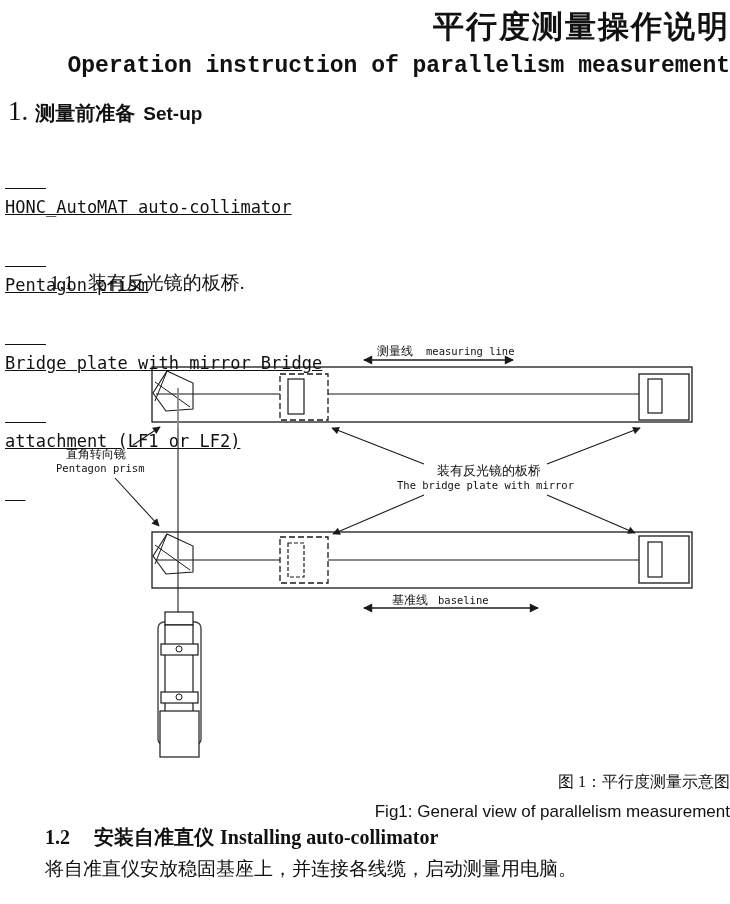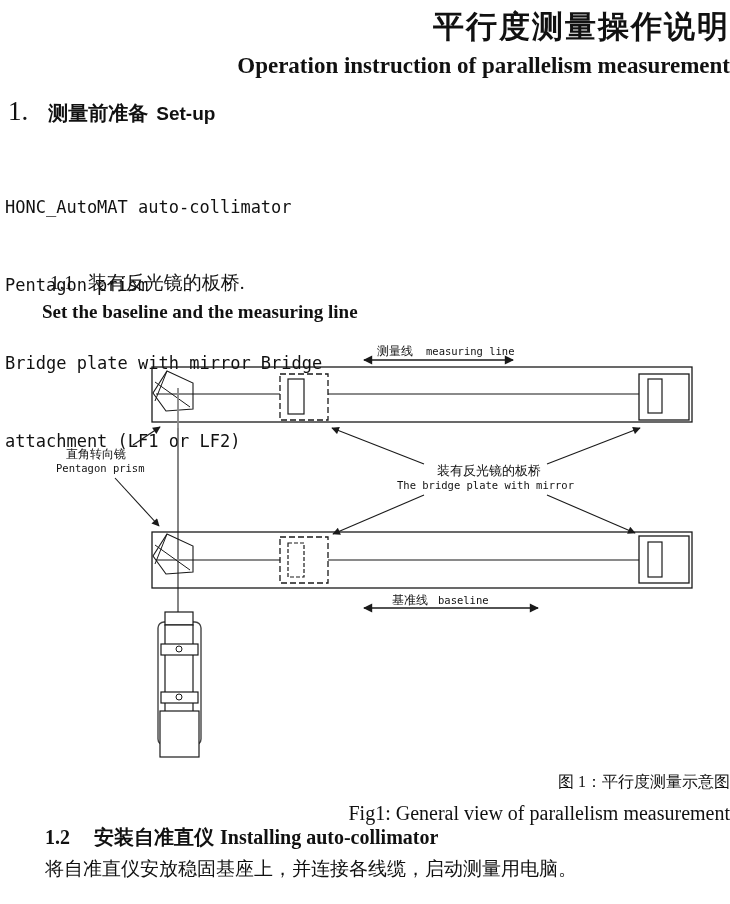--- a/index.html
+++ b/index.html
@@ -14,42 +14,42 @@
   }
   .abs { position: absolute; }
   .centered { left: 0; width: 730px; text-align: right; }
 
   .title-cn {
     top: 6px; font-size: 31px; font-weight: 700; letter-spacing: 2px;
     font-family: "Liberation Serif", serif;
   }
   .title-en {
     top: 53px; font-size: 23px; font-weight: 700;
-    font-family: Liberation Serif, serif;
+    font-family: Liberation Mono, monospace;
   }
   .h1-line { top: 96px; left: 8px; white-space: nowrap; }
   .h1-num { font-size: 27px; font-family: "Liberation Serif", serif; }
-  .h1-cn  { font-size: 20px; font-weight: 700; margin-left: 20px; }
+  .h1-cn  { font-size: 20px; font-weight: 700; margin-left: 7px; }
   .h1-en  { font-size: 19px; font-weight: 700; margin-left: 8px; font-family: Liberation Sans, sans-serif; }
 
   .equipment {
     top: 142px; left: 5px;
     font-family: "DejaVu Sans Mono", "Liberation Mono", monospace;
-    font-size: 17px; line-height: 26px; white-space: pre;
+    font-size: 17px; line-height: 26px; white-space: pre; text-decoration: underline;
   }
 
   .h11-line { top: 270px; left: 50px; font-size: 19px; white-space: nowrap; }
   .h11-num { margin-right: 14px; text-align: right; }
   .h11-en  { top: 301px; left: 42px; font-size: 19px; font-weight: 700;
              font-family: "Liberation Serif", serif; }
 
   .figure-svg { top: 338px; left: 0; }
 
   .caption-cn { top: 772px; font-size: 16px; }
-  .caption-en { top: 802px; font-size: 20px; font-family: Liberation Serif, serif; }
+  .caption-en { top: 802px; font-size: 17px; font-family: Liberation Sans, sans-serif; }
 
   .h12-line { top: 824px; left: 45px; white-space: nowrap; font-weight: 700; }
   .h12-num { font-size: 20px; font-family: "Liberation Serif", serif; margin-right: 24px; }
   .h12-cn  { font-size: 20px; margin-right: 6px; }
   .h12-en  { font-size: 20px; font-family: "Liberation Serif", serif; }
 
   .body-cn { top: 856px; left: 45px; font-size: 19px; white-space: nowrap; }
   .body-en {
     top: 881px; left: 45px; width: 648px; font-size: 19px;
     font-family: "Liberation Serif", serif;
@@ -79,21 +79,20 @@
   <div class="abs equipment">
     <div>HONC_AutoMAT auto-collimator</div>
     <div>Pentagon prism</div>
     <div>Bridge plate with mirror Bridge</div>
     <div>attachment (LF1 or LF2)</div>
   </div>
 
   <div class="abs h11-line">
     <span class="h11-num">1.1</span><span>装有反光镜的板桥.</span>
   </div>
-  <div class="abs h11-en">Set the baseline and the measuring line</div>
 
   <svg class="abs figure-svg" width="730" height="434" viewBox="0 0 730 434">
     <defs>
       <marker id="ah" viewBox="0 0 10 10" refX="9" refY="5" markerWidth="9" markerHeight="7" orient="auto-start-reverse">
         <path d="M0,0 L10,5 L0,10 z" fill="#1a1a1a"></path>
       </marker>
     </defs>
 
     <text class="lbl-cjk" x="377" y="17">测量线</text>
     <text class="lbl-en" x="426" y="17">measuring line</text>

